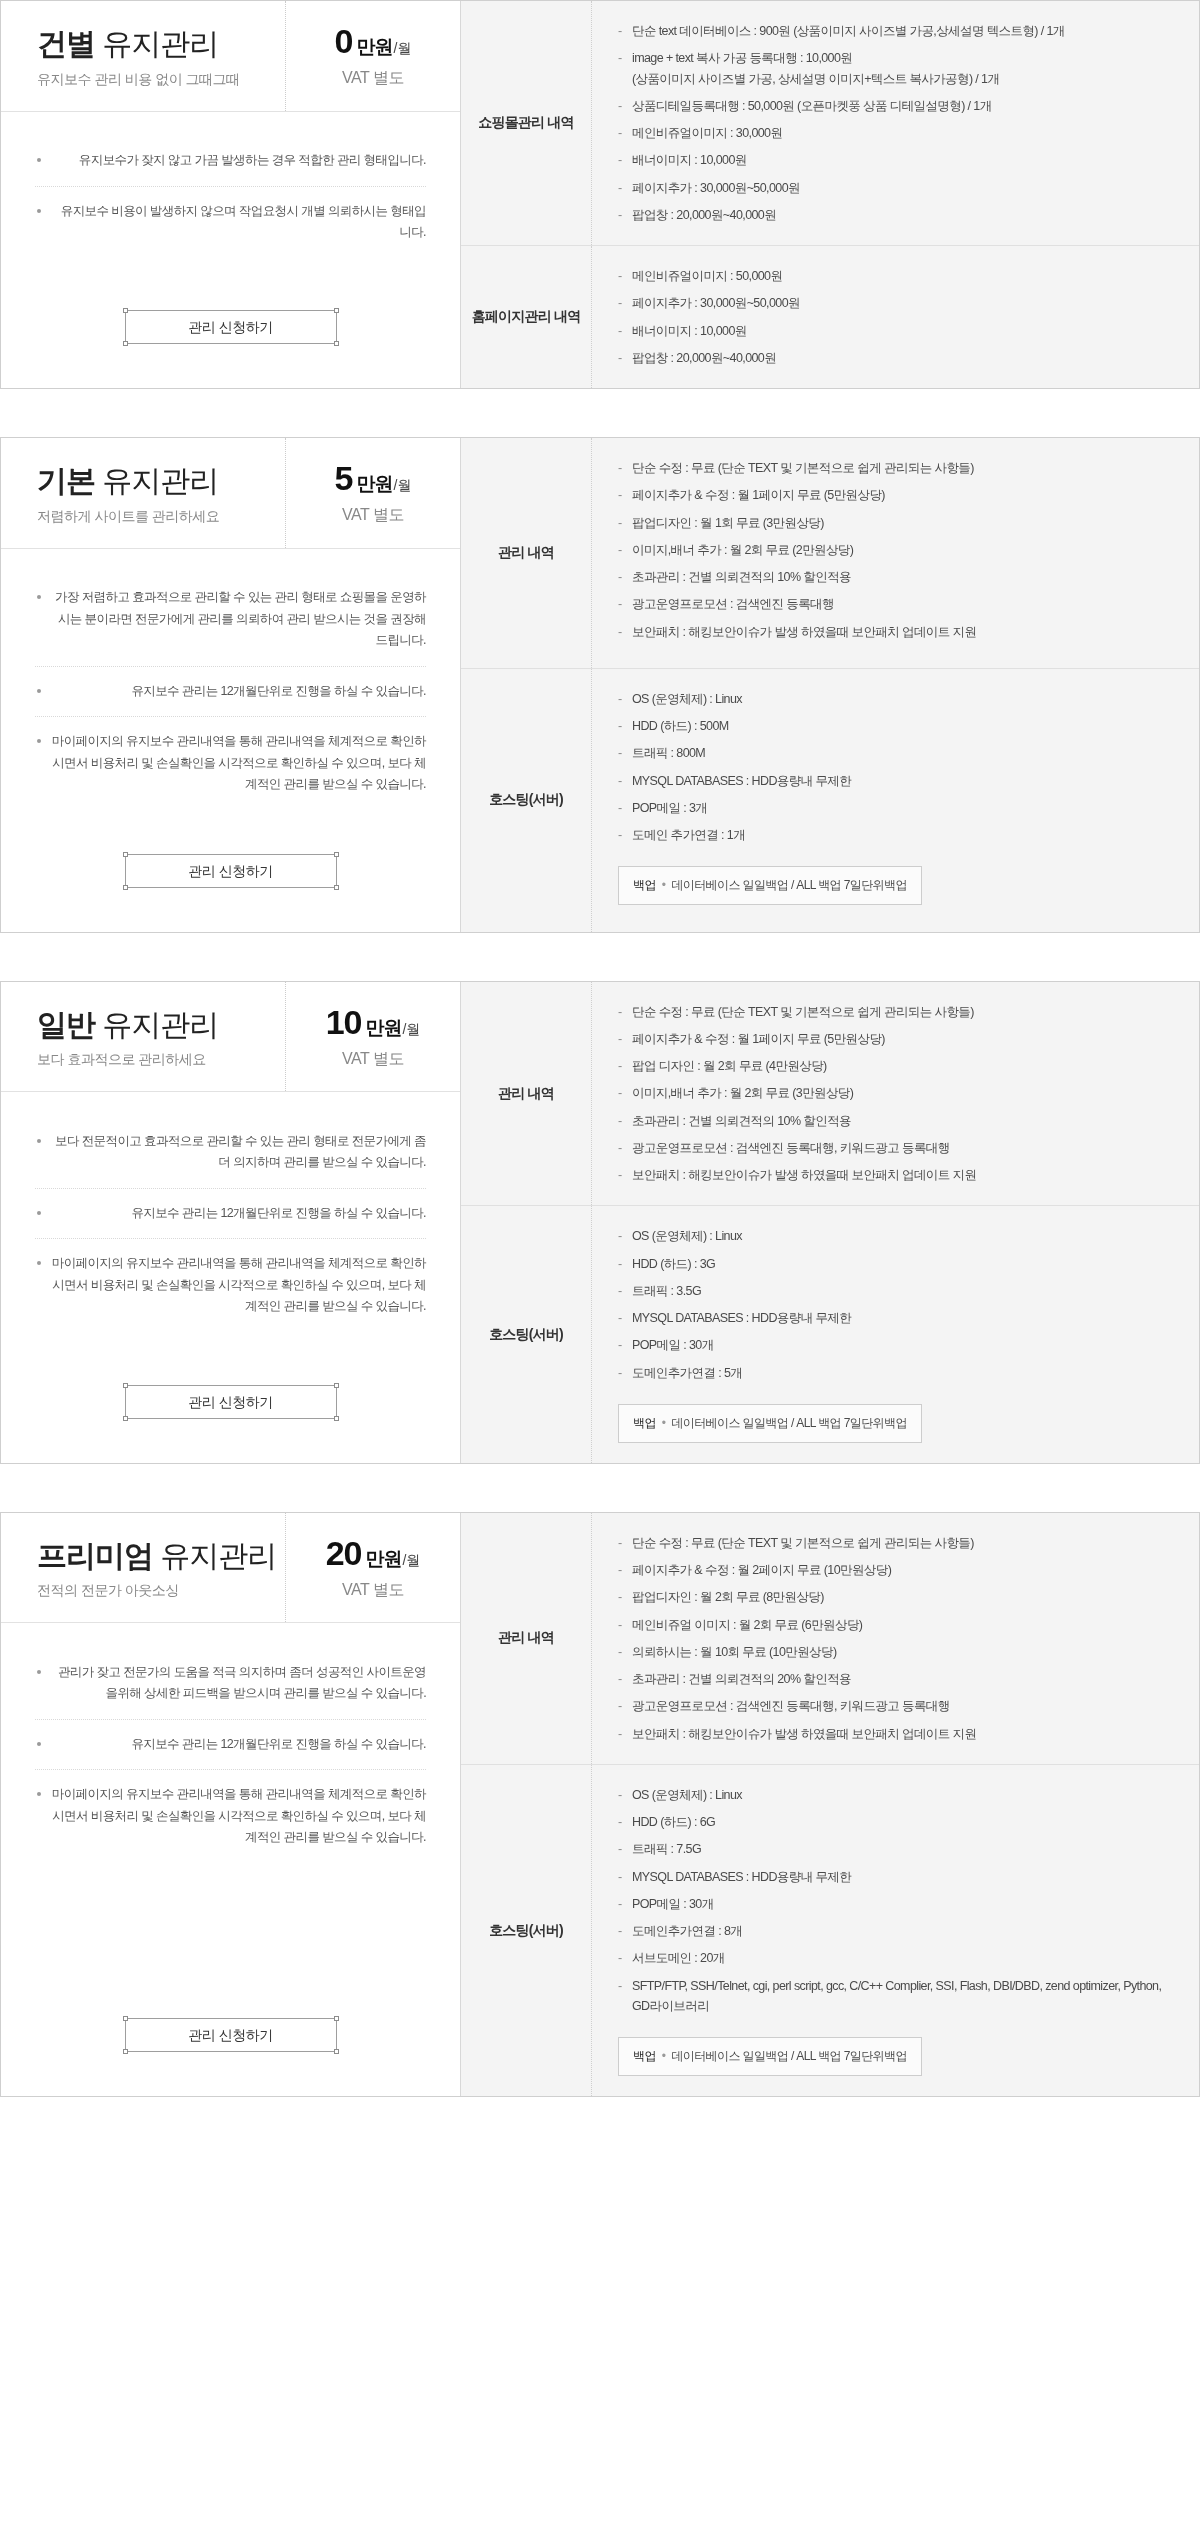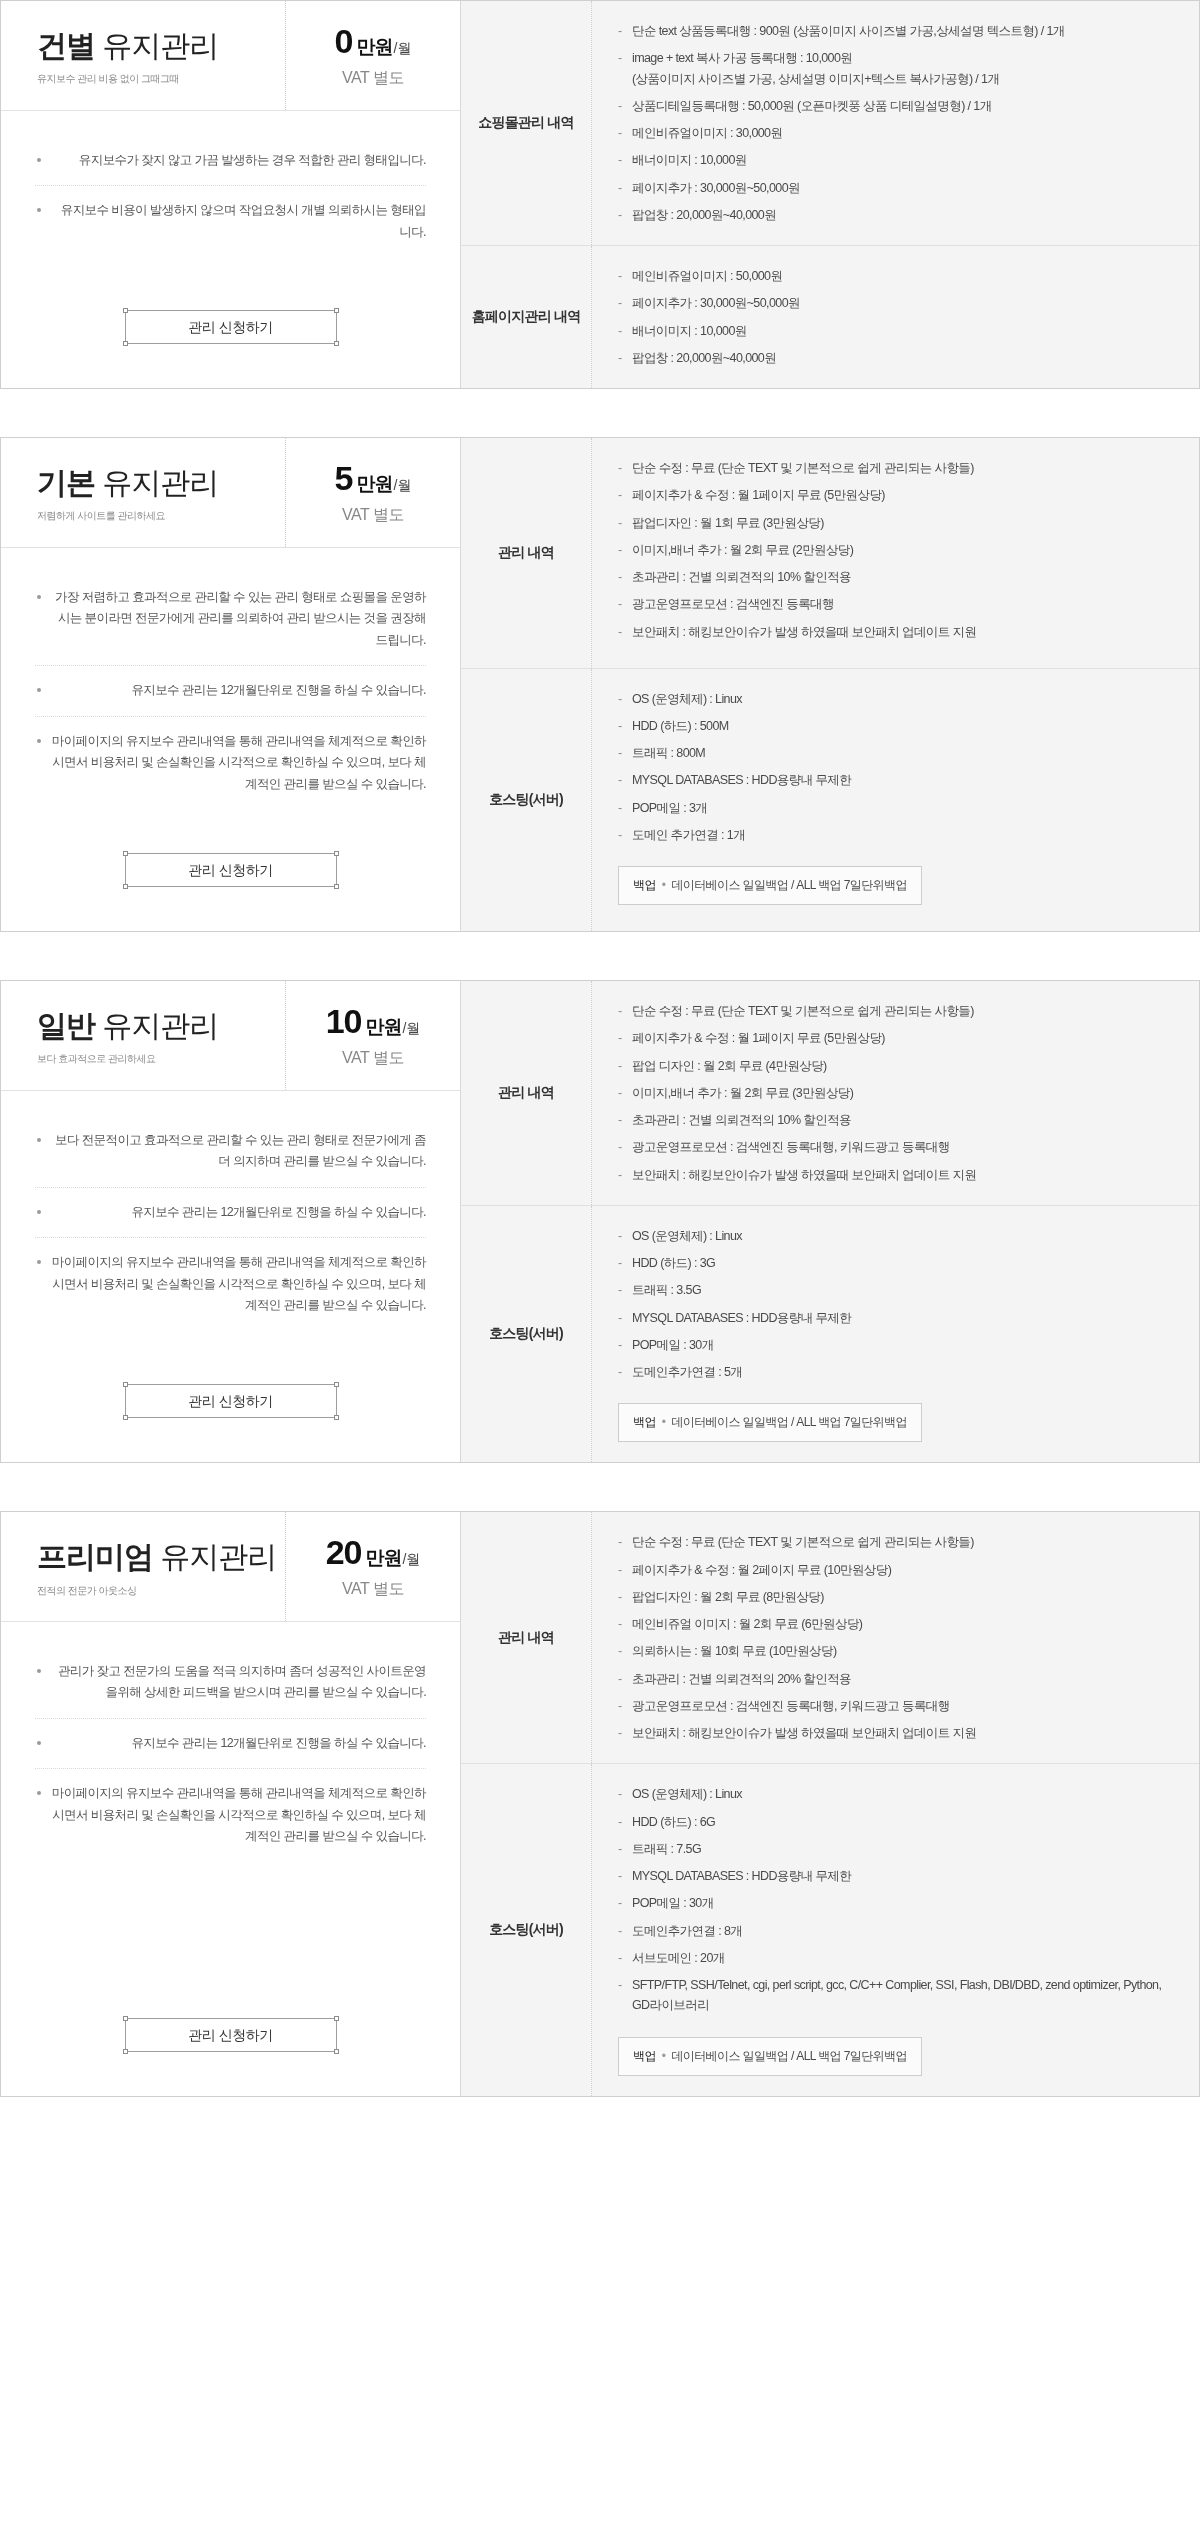--- a/index.html
+++ b/index.html
@@ -49,21 +49,21 @@
   .plan-title {
     font-size: 30px;
     font-weight: bold;
     color: #222;
     letter-spacing: -1px;
     line-height: 1.15;
   }
   .plan-title .light { font-weight: normal; }
   .plan-sub {
     margin-top: 9px;
-    font-size: 10px;
+    font-size: 14px;
     color: #888;
     letter-spacing: -0.5px;
   }
   .left-head-pricebox {
     flex: 0 0 175px;
     border-left: 1px dotted #cccccc;
     display: flex;
     flex-direction: column;
     align-items: center;
     justify-content: center;
@@ -245,21 +245,21 @@
         </div>
       </div>
       <div class="right">
         <div class="spec-row">
           <div class="spec-label">
             <span>쇼핑몰</span>
             <br>
             <span>관리 내역</span>
           </div>
           <div class="spec-items">
-            <div class="spec-item" style="white-space: pre-line;">단순 text 상품등록대행 : 900원 (상품이미지 사이즈별 가공,상세설명 텍스트형) / 1개</div>
+            <div class="spec-item" style="white-space: pre-line;">단순 text 데이터베이스 : 900원 (상품이미지 사이즈별 가공,상세설명 텍스트형) / 1개</div>
             <div class="spec-item" style="white-space: pre-line;">image + text 복사 가공 등록대행 : 10,000원
 (상품이미지 사이즈별 가공, 상세설명 이미지+텍스트 복사가공형) / 1개</div>
             <div class="spec-item" style="white-space: pre-line;">상품디테일등록대행 : 50,000원 (오픈마켓풍 상품 디테일설명형) / 1개</div>
             <div class="spec-item" style="white-space: pre-line;">메인비쥬얼이미지 : 30,000원</div>
             <div class="spec-item" style="white-space: pre-line;">배너이미지 : 10,000원</div>
             <div class="spec-item" style="white-space: pre-line;">페이지추가 : 30,000원~50,000원</div>
             <div class="spec-item" style="white-space: pre-line;">팝업창 : 20,000원~40,000원</div>
           </div>
         </div>
         <div class="spec-row">

